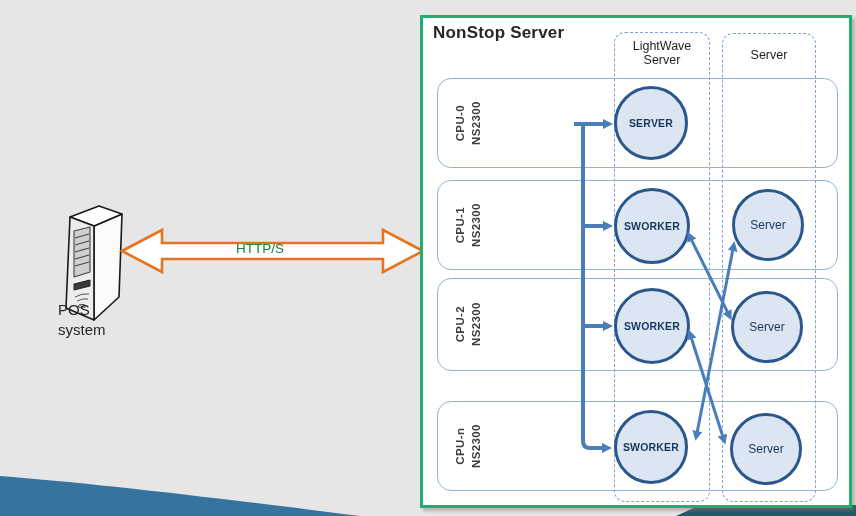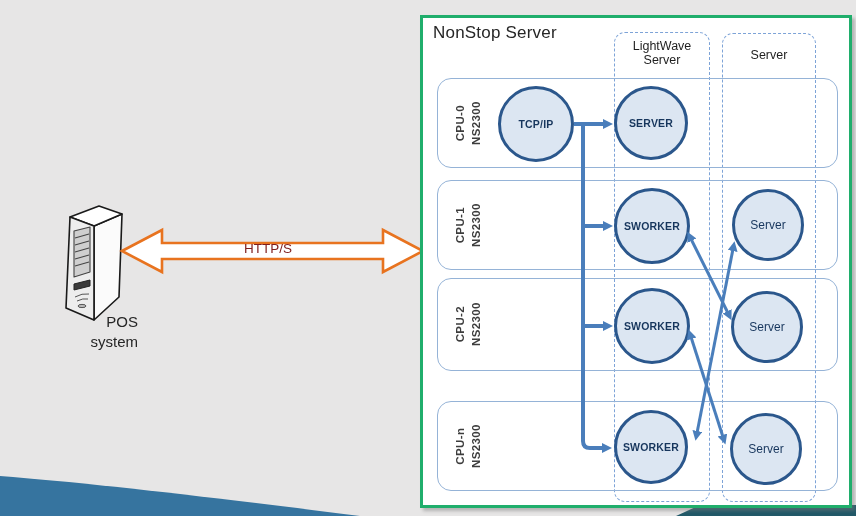--- a/index.html
+++ b/index.html
@@ -11,21 +11,21 @@
   html,body{width:856px;height:516px;overflow:hidden;}
   body{font-family:"Liberation Sans",sans-serif;background:var(--bg);}
   .stage{position:relative;width:856px;height:516px;background:var(--bg);}
   .abs{position:absolute;}
   svg.layer{position:absolute;left:0;top:0;width:856px;height:516px;pointer-events:none;}
 
   
   .nonstop-box{left:420px;top:15px;width:432px;height:493px;background:#fff;
     border:3px solid var(--green);box-shadow:3px 3px 3px rgba(120,120,120,.45);z-index:1;}
   .nonstop-title{position:absolute;left:10px;top:5px;font-size:17px;color:var(--ink);
-    letter-spacing:.2px;}
+    letter-spacing:.2px;font-weight:bold;}
 
   
   .col{position:absolute;border:1.6px dashed var(--dash);border-radius:11px;z-index:2;
     text-align:center;color:#1f1f1f;font-size:12.5px;line-height:1.12;}
   .col-lightwave{left:191px;top:14px;width:96px;height:470px;padding-top:6px;}
   .col-pathway{left:299px;top:15px;width:94px;height:469px;padding-top:14px;}
 
   
   .row{position:absolute;left:14px;width:401px;border:1.5px solid var(--row-stroke);
     border-radius:14px;z-index:3;}
@@ -49,24 +49,24 @@
   .c-sworker1{left:614px;top:188px;width:76px;height:76px;}
   .c-sworker2{left:614px;top:288px;width:76px;height:76px;}
   .c-sworkern{left:614px;top:410px;width:74px;height:74px;}
   .c-pserver1{left:732px;top:189px;width:72px;height:72px;}
   .c-pserver2{left:731px;top:291px;width:72px;height:72px;}
   .c-pservern{left:730px;top:413px;width:72px;height:72px;}
 
   .conn-layer{z-index:5;}
 
   
-  .pos-label{left:58px;top:312px;width:80px;text-align:right;font-size:15px;
+  .pos-label{left:58px;top:300px;width:80px;text-align:left;font-size:15px;
     color:var(--ink);line-height:1.3;}
-  .https-label{left:224px;top:241px;width:88px;text-align:center;font-size:13.5px;
-    color:#7f1d1d;z-index:2;}
+  .https-label{left:216px;top:241px;width:88px;text-align:center;font-size:13.5px;
+    color:#15803d;z-index:2;}
 </style>
 </head>
 <body>
 
 <div class="stage">
 
   <svg class="layer" viewBox="0 0 856 516">
 
     <path d="M0,476 C90,483 210,497 360,516 L0,516 Z" fill="#36749f"></path>
 
@@ -145,23 +145,20 @@
     <div class="row row-n">
       <div class="cpu-label">
         <div class="rot">
           <div>CPU-n</div>
           <div>NS2300</div>
         </div>
       </div>
     </div>
   </div>
 
-  <div class="circle c-tcpip">
-    <span class="lbl">TCP/IP</span>
-    </div>
   <div class="circle c-server0">
     <span class="lbl">SERVER</span>
     </div>
   <div class="circle c-sworker1">
     <span class="lbl">SWORKER</span>
     </div>
   <div class="circle c-sworker2">
     <span class="lbl">SWORKER</span>
     </div>
   <div class="circle c-sworkern">

